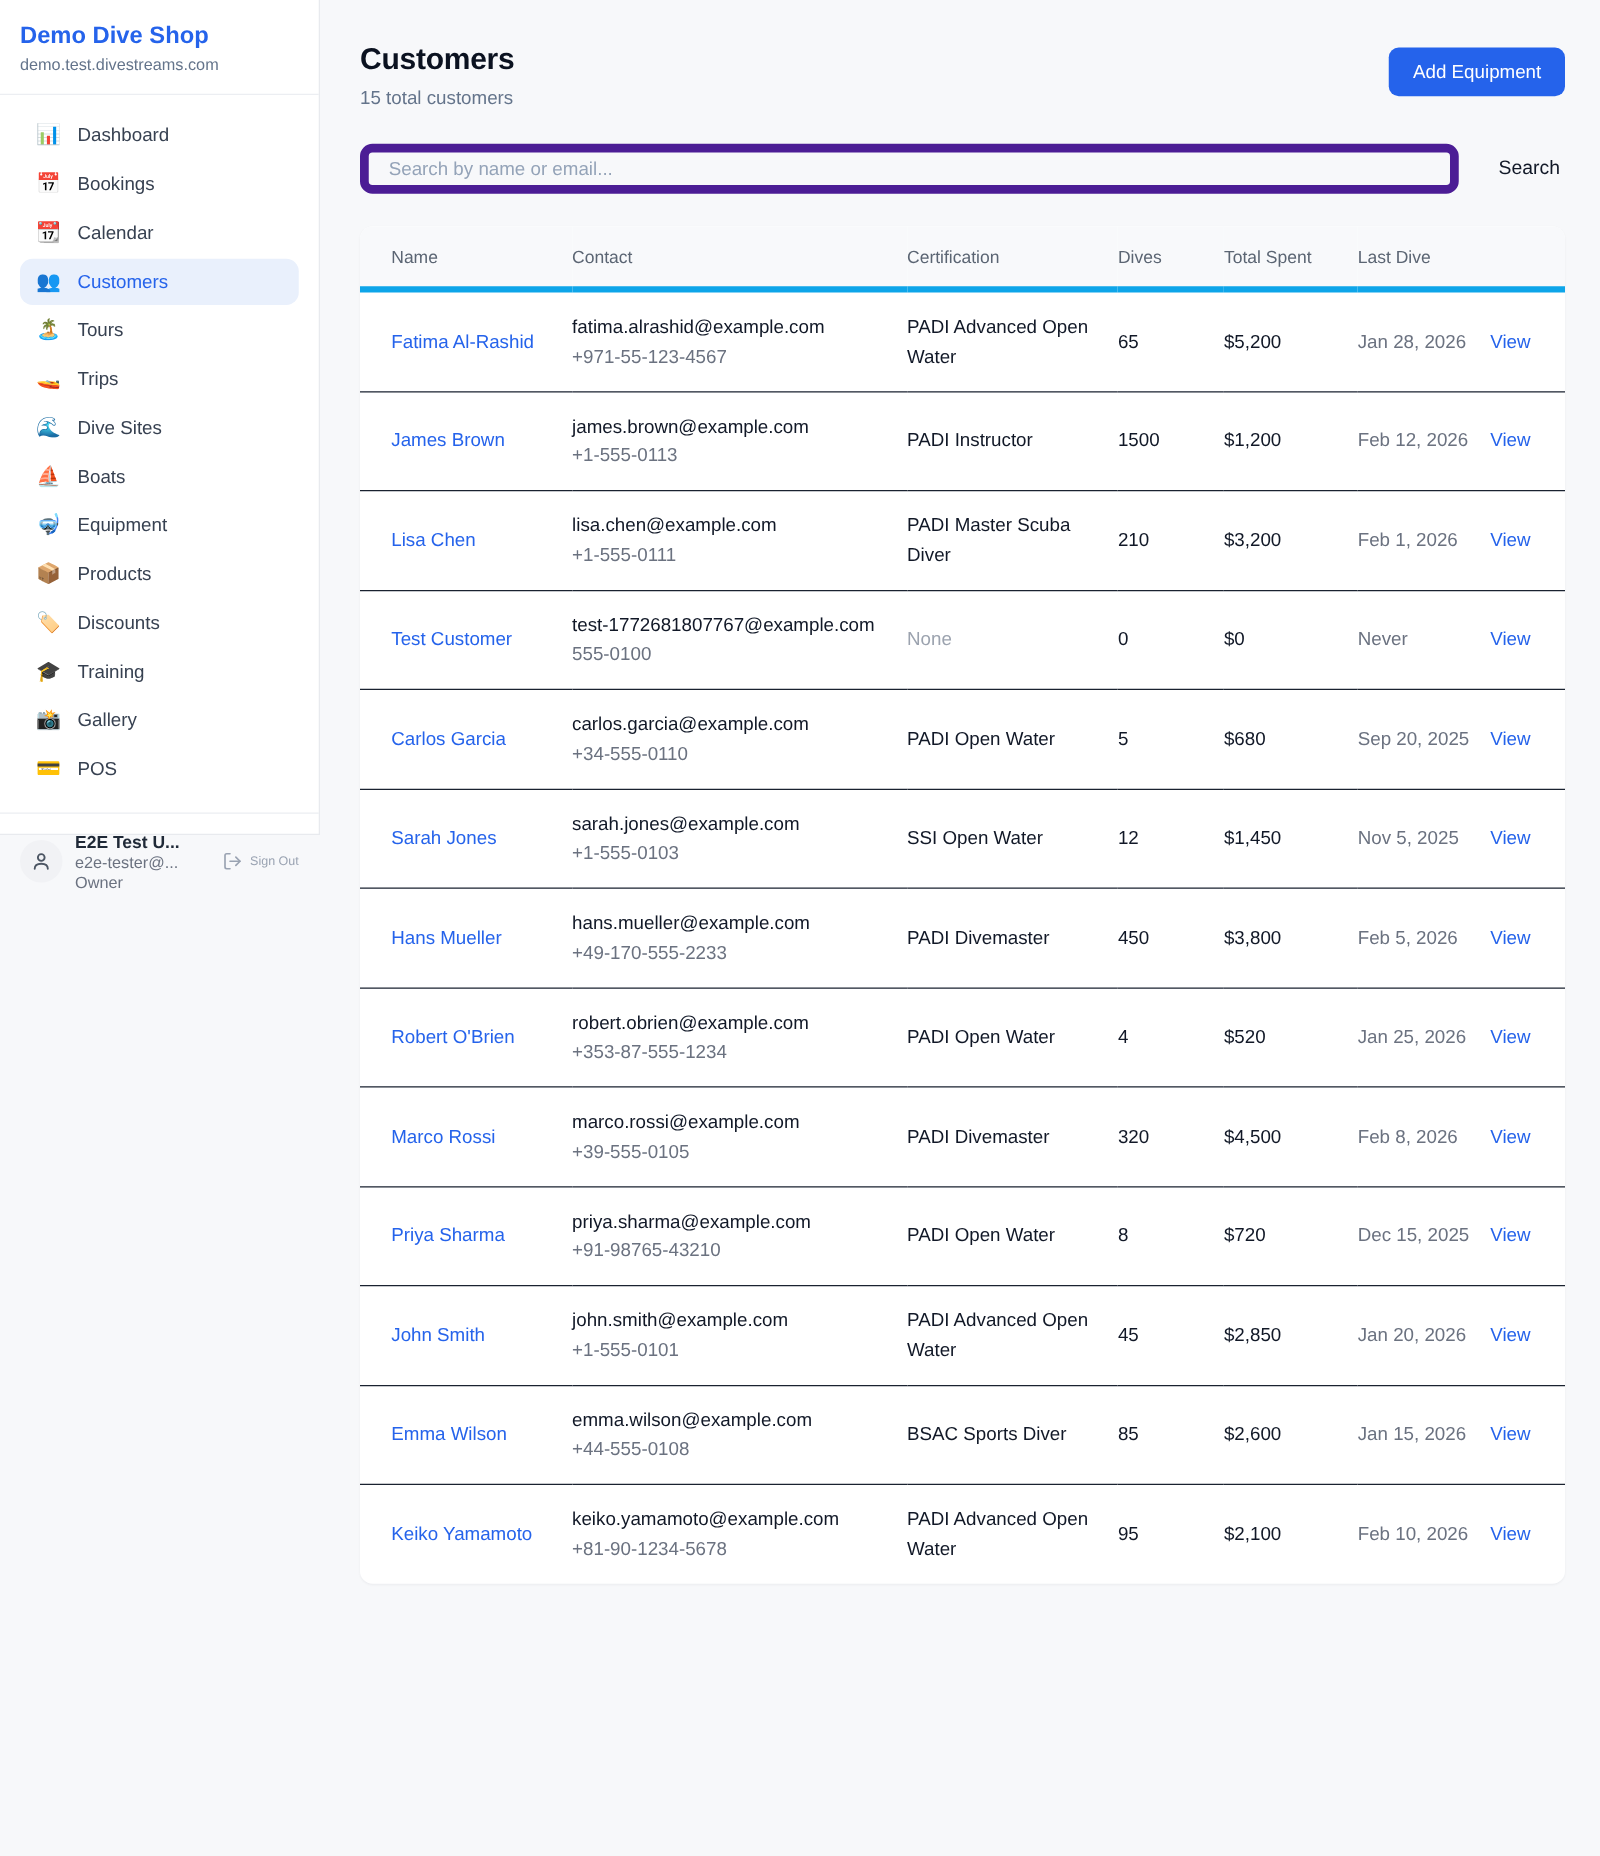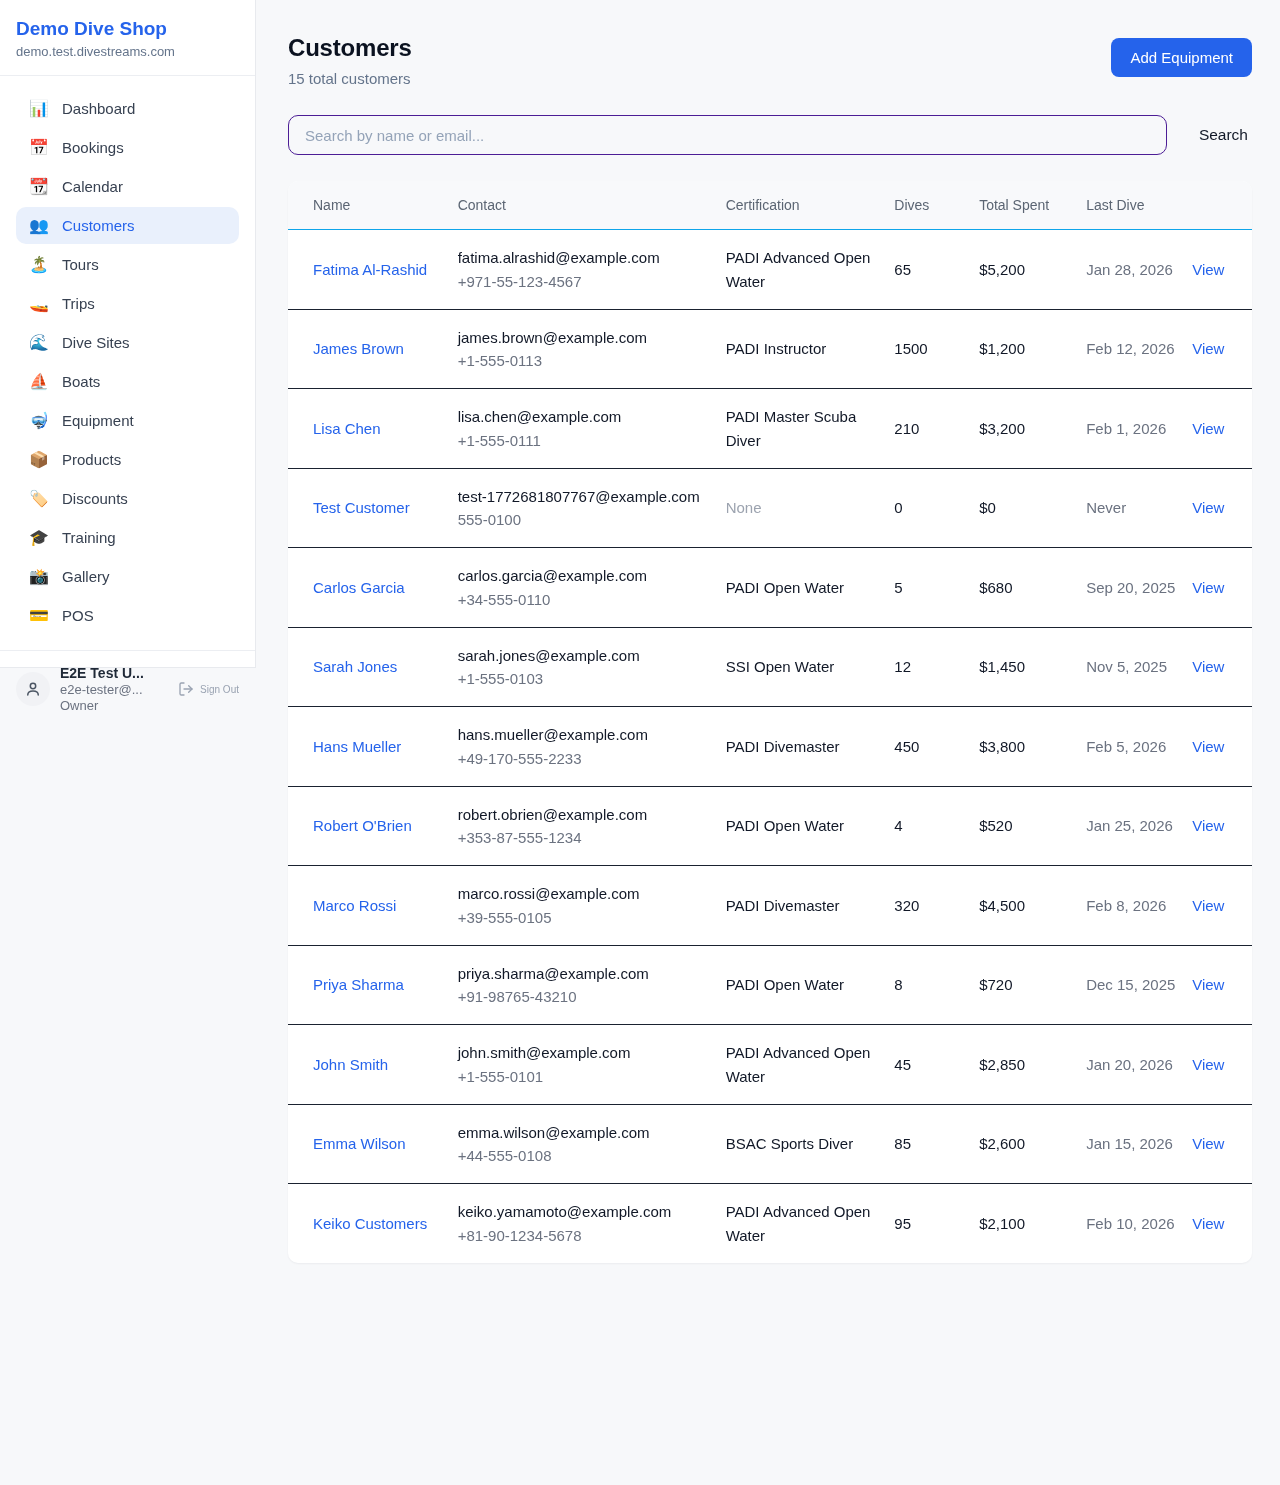--- a/index.html
+++ b/index.html
@@ -70,42 +70,42 @@
   .page-title { font-size: 24px; font-weight: 700; color: #0b1220; letter-spacing: -0.2px; }
   .page-subtitle { font-size: 15px; color: #64748b; margin-top: 8px; }
   .add-customer-btn {
     background: #2563eb; color: #ffffff; border: none; cursor: pointer;
     font-family: inherit; font-size: 15px; font-weight: 500;
     padding: 11px 19px; border-radius: 8px; margin-top: 4px;
   }
   .search-row { display: flex; align-items: center; margin-top: 28px; }
   .search-input {
     flex: 1; height: 40px;
-    border: 1px solid #4c1d95; border-radius: 10px;
+    border: 7px solid #4c1d95; border-radius: 10px;
     background: transparent; padding: 0 16px;
     font-family: inherit; font-size: 15px; color: #111827;
   }
   .search-input::placeholder { color: #94a3b8; }
   .search-btn {
     background: none; border: none; cursor: pointer;
     font-family: inherit; font-size: 15.5px; font-weight: 500; color: #111827;
     margin-left: 28px; padding: 8px 4px;
   }
 
   
   .table-card {
     background: #ffffff; border-radius: 10px; margin-top: 26px;
     overflow: hidden; box-shadow: 0 1px 2px rgba(16,24,40,.05);
   }
   table { width: 100%; border-collapse: collapse; table-layout: fixed; }
   thead tr { background: #f8f9fb; }
   th {
     text-align: left; font-weight: 400; font-size: 14px; color: #5b6573;
     padding: 14px 16px 14px 0; line-height: 1.45;
-    border-bottom: 1px solid #0ea5e9;
+    border-bottom: 5px solid #0ea5e9;
   }
   th:first-child, td:first-child { padding-left: 25px; }
   td {
     padding: 16px 16px 16px 0; font-size: 15px; line-height: 1.55;
     vertical-align: middle; color: #111827;
     border-bottom: 1px solid #1a2230;
   }
   tbody tr:last-child td { border-bottom: none; }
   .cell-name a { color: #2563eb; text-decoration: none; font-weight: 500; cursor: pointer; }
   .cell-email { color: #111827; word-wrap: break-word; overflow-wrap: break-word; }
@@ -387,21 +387,21 @@
                 <div class="cell-email">emma.wilson@example.com</div>
                 <div class="cell-phone">+44-555-0108</div>
               </td>
               <td class="cell-cert">BSAC Sports Diver</td>
               <td>85</td>
               <td>$2,600</td>
               <td class="cell-date">Jan 15, 2026</td>
               <td class="cell-view"><a>View</a></td>
             </tr>
             <tr>
-              <td class="cell-name"><a>Keiko Customers</a></td>
+              <td class="cell-name"><a>Keiko Yamamoto</a></td>
               <td>
                 <div class="cell-email">keiko.yamamoto@example.com</div>
                 <div class="cell-phone">+81-90-1234-5678</div>
               </td>
               <td class="cell-cert">PADI Advanced Open Water</td>
               <td>95</td>
               <td>$2,100</td>
               <td class="cell-date">Feb 10, 2026</td>
               <td class="cell-view"><a>View</a></td>
             </tr>

